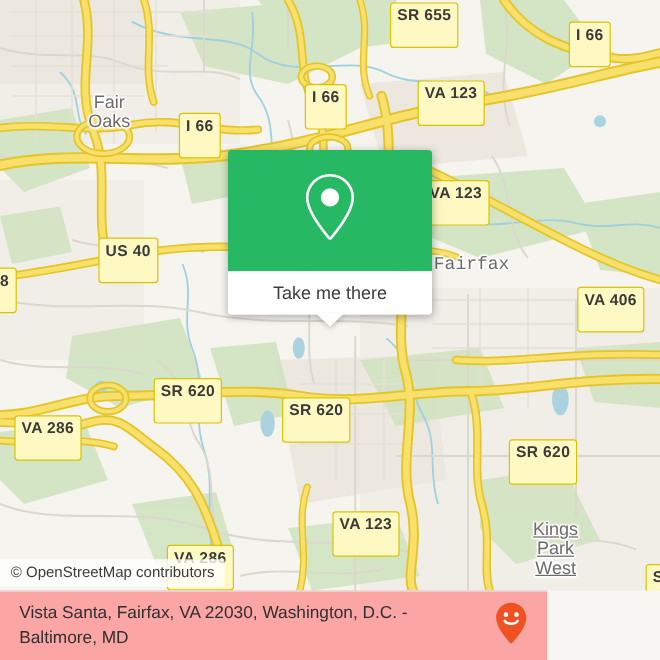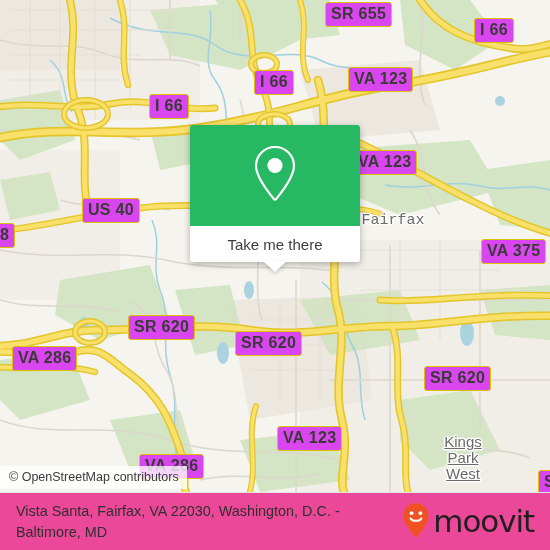--- a/index.html
+++ b/index.html
@@ -28,29 +28,29 @@
   }
   #map svg.maplayer {
     position: absolute;
     left: 0; top: 0;
     width: 550px; height: 492px;
   }
 
   
   .shield {
     position: absolute;
-    background: #d946ef;
+    background: #fef9c3;
     border: 1.6px solid #d9c400;
     border-radius: 3px;
     color: #3a3a36;
     font-family: "Liberation Sans", sans-serif;
     font-weight: bold;
-    font-size: 16px;
+    font-size: 13px;
     line-height: 1;
-    padding: 3px 5px 4px 5px;
+    padding: 3px 5px 20px 5px;
     white-space: nowrap;
     letter-spacing: .3px;
     box-sizing: border-box;
   }
 
   
   .place {
     position: absolute;
     color: #6b6b6b;
     font-family: "Liberation Sans", sans-serif;
@@ -121,23 +121,23 @@
     padding: 4px 8px 5px 9px;
     z-index: 50;
     white-space: nowrap;
   }
 
   
   #footer {
     position: absolute;
     left: 0;
     top: 492px;
-    width: 550px;
+    width: 456px;
     height: 58px;
-    background: #ec4899;
+    background: #fca5a5;
     border-top: 1px solid #e6e6e6;
     display: flex;
     align-items: center;
     box-sizing: border-box;
     padding: 0 10px 0 16px;
     z-index: 60;
   }
   #footer-title {
     flex: 1 1 auto;
     color: #2f2f2f;
@@ -306,34 +306,36 @@
         <ellipse cx="264" cy="64" rx="13" ry="9"></ellipse>
       </g>
       <g fill="none" stroke="#f8e06a" stroke-width="3.2">
         <ellipse cx="86" cy="114" rx="22" ry="14"></ellipse>
         <ellipse cx="90" cy="332" rx="15" ry="11"></ellipse>
         <ellipse cx="274" cy="124" rx="16" ry="10"></ellipse>
         <ellipse cx="264" cy="64" rx="13" ry="9"></ellipse>
       </g>
     </svg>
 
+    <div class="place" style="left:61px; top:78px; width:60px;">Fair
+Oaks</div>
     <div class="place" style="left:358px; top:213px; width:70px;font-family:Liberation Mono, monospace;">Fairfax</div>
     <div class="place" style="left:432px; top:434px; width:62px;text-decoration:underline;">Kings
 Park
 West</div>
 
     <div class="shield" style="left:325px; top:2px;">SR 655</div>
     <div class="shield" style="left:474px; top:18px;">I 66</div>
     <div class="shield" style="left:348px; top:67px;">VA 123</div>
     <div class="shield" style="left:254px; top:70px;">I 66</div>
     <div class="shield" style="left:149px; top:94px;">I 66</div>
     <div class="shield" style="left:352px; top:150px;">VA 123</div>
     <div class="shield" style="left:82px;  top:198px;">US 40</div>
     <div class="shield" style="left:-6px;  top:223px;">8</div>
-    <div class="shield" style="left:481px; top:239px;">VA 375</div>
+    <div class="shield" style="left:481px; top:239px;">VA 406</div>
     <div class="shield" style="left:128px; top:315px;">SR 620</div>
     <div class="shield" style="left:235px; top:331px;">SR 620</div>
     <div class="shield" style="left:12px;  top:346px;">VA 286</div>
     <div class="shield" style="left:424px; top:366px;">SR 620</div>
     <div class="shield" style="left:277px; top:426px;">VA 123</div>
     <div class="shield" style="left:139px; top:454px;">VA 286</div>
     <div class="shield" style="left:538px; top:470px;">S</div>
 
     <div id="popup">
       <div id="popup-green" style="background:#26b862;">
@@ -357,17 +359,16 @@
     <div id="footer-title">Vista Santa, Fairfax, VA 22030, Washington, D.C. - Baltimore, MD</div>
     <div id="moovit-logo">
       <span>
         <svg width="28" height="36" viewBox="0 0 28 36">
           <path d="M14 1.2 C7 1.2 1.4 6.8 1.4 13.8 C1.4 21.6 10.3 31.8 13.2 34.8 C13.6 35.3 14.4 35.3 14.8 34.8 C17.7 31.8 26.6 21.6 26.6 13.8 C26.6 6.8 21 1.2 14 1.2 Z" fill="#ef5123"></path>
           <circle cx="9.6" cy="11.2" r="1.9" fill="#ffffff"></circle>
           <circle cx="18.4" cy="11.2" r="1.9" fill="#ffffff"></circle>
           <path d="M8.6 16.4 C10.4 19.6 17.6 19.6 19.4 16.4" stroke="#ffffff" stroke-width="2" fill="none" stroke-linecap="round"></path>
         </svg>
       </span>
-      <span id="moovit-wordmark">moovit</span>
     </div>
   </div>
 
 </div>
 
 </body></html>

